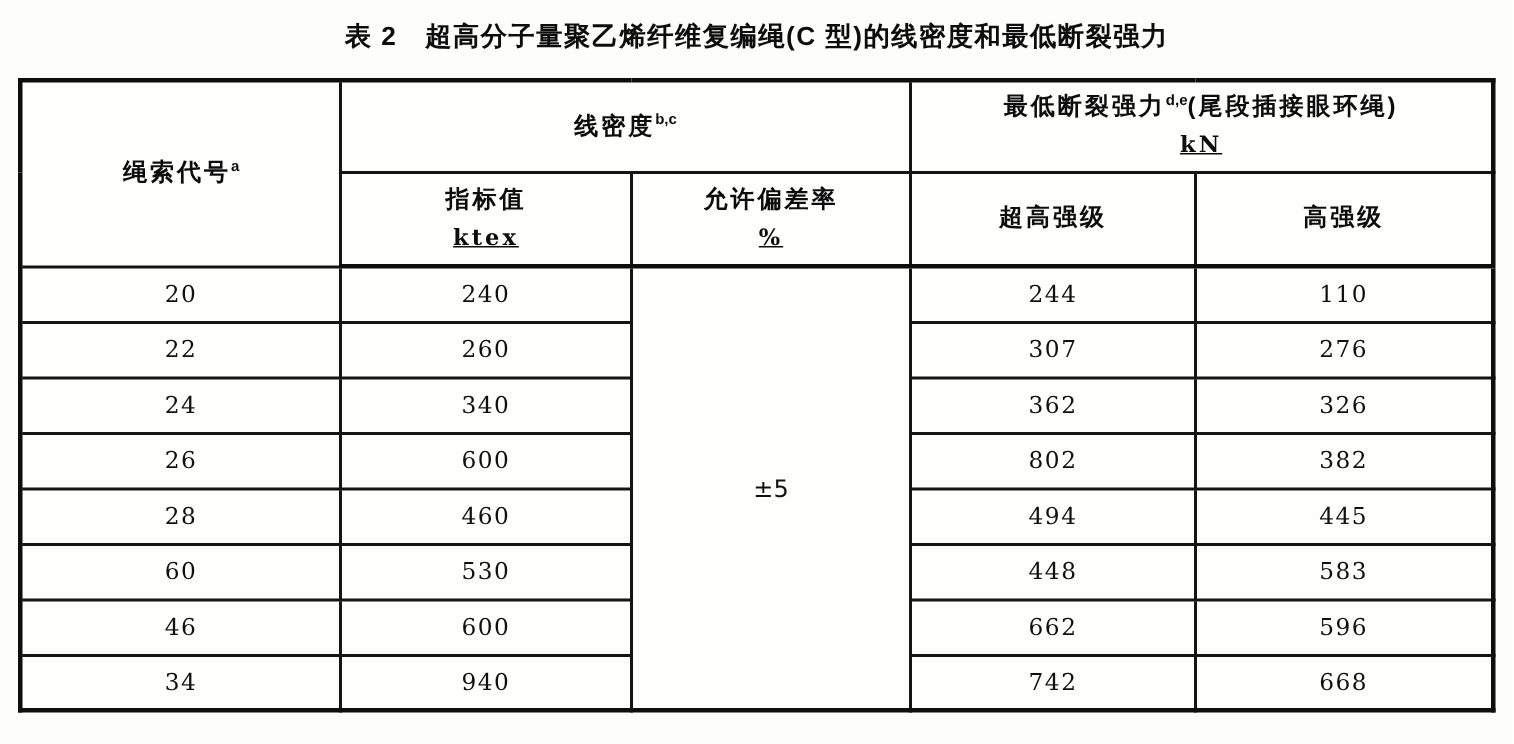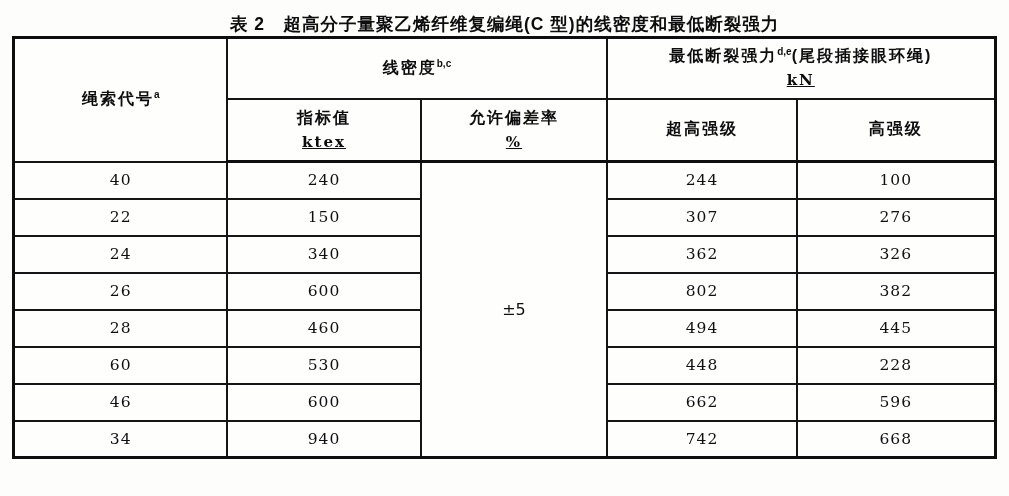--- a/index.html
+++ b/index.html
@@ -11,21 +11,21 @@
     position: relative;
   }
   .page { width: 1009px; height: 496px; overflow: hidden; }
 
   .doc-title {
     text-align: center;
     font-size: 17.5px;
     font-weight: bold;
     letter-spacing: 1px;
     padding-top: 12px;
-    height: 36px;
+    height: 52px;
     color: #0d0d0d;
   }
 
   table.spec {
     border-collapse: collapse;
     table-layout: fixed;
     width: 981px;
     margin: 0 auto;
     background: #fefefd;
   }
@@ -113,29 +113,29 @@
         <th class="two-line">
           <div>允许偏差率</div>
           <div class="unit-line">%</div>
         </th>
         <th>超高强级</th>
         <th>高强级</th>
       </tr>
     </thead>
     <tbody>
         <tr>
-          <td>40</td>
+          <td>20</td>
           <td>240</td>
           <td rowspan="8" class="dev-cell">±5</td>
           <td>244</td>
-          <td>100</td>
+          <td>110</td>
         </tr>
         <tr>
           <td>22</td>
-          <td>150</td>
+          <td>260</td>
           <td>307</td>
           <td>276</td>
         </tr>
         <tr>
           <td>24</td>
           <td>340</td>
           <td>362</td>
           <td>326</td>
         </tr>
         <tr>
@@ -147,21 +147,21 @@
         <tr>
           <td>28</td>
           <td>460</td>
           <td>494</td>
           <td>445</td>
         </tr>
         <tr>
           <td>60</td>
           <td>530</td>
           <td>448</td>
-          <td>228</td>
+          <td>583</td>
         </tr>
         <tr>
           <td>46</td>
           <td>600</td>
           <td>662</td>
           <td>596</td>
         </tr>
         <tr>
           <td>34</td>
           <td>940</td>

